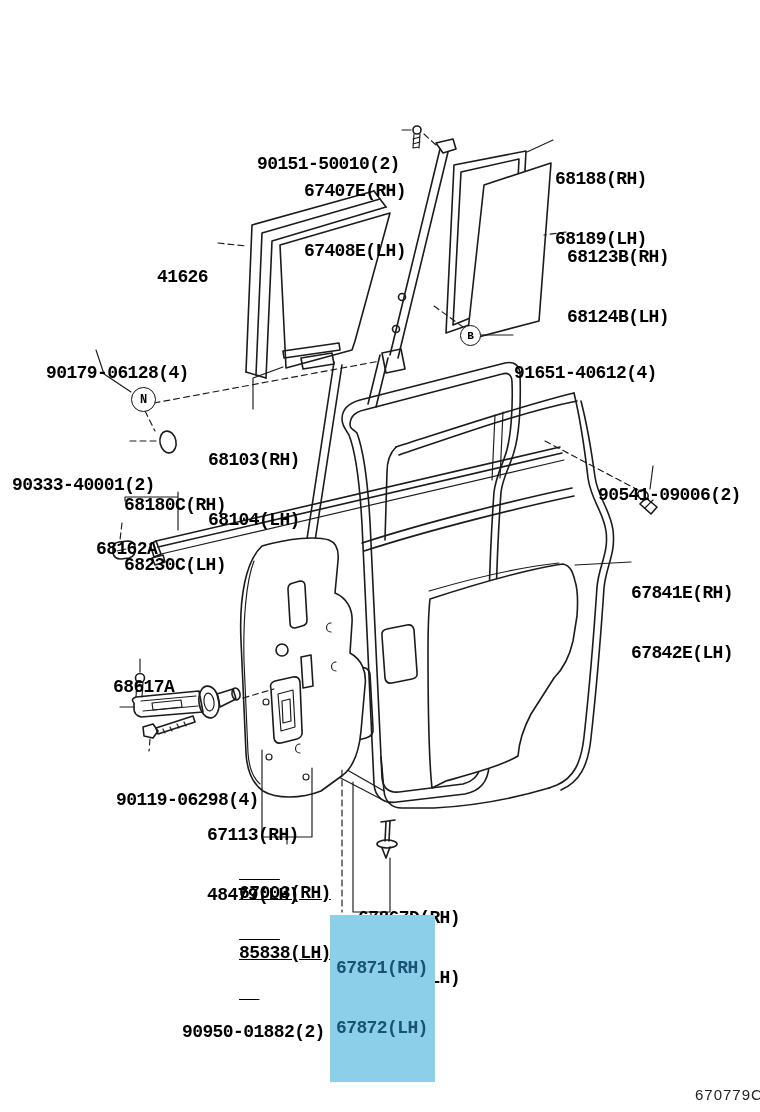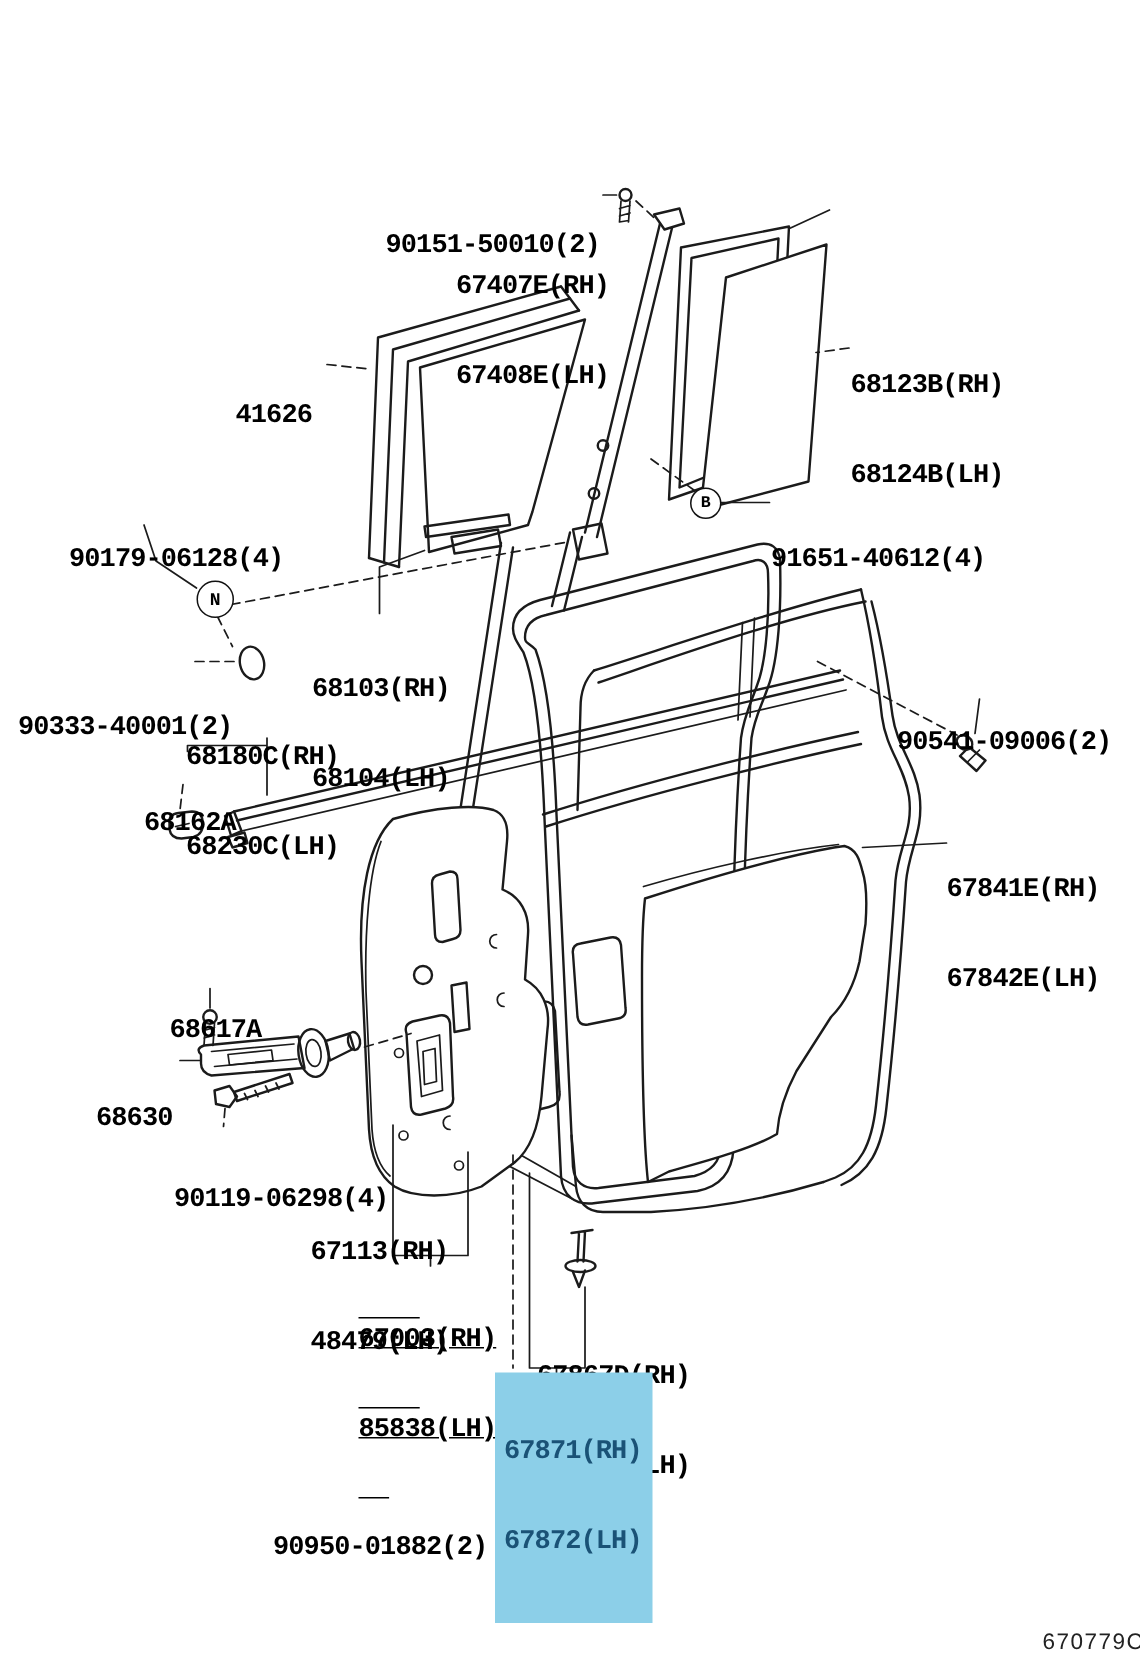--- a/index.html
+++ b/index.html
@@ -194,20 +194,24 @@
     <span>B</span>
   </div>
 
   <div class="lbl" style="left:257px;top:114px;">
     <span>90151-50010(2)</span>
   </div>
   <div class="lbl" style="left:304px;top:141px;">
     <span>67407E(RH)</span>
     <span>67408E(LH)</span>
   </div>
+  <div class="lbl" style="left:555px;top:129px;">
+    <span>68188(RH)</span>
+    <span>68189(LH)</span>
+  </div>
   <div class="lbl" style="left:567px;top:207px;">
     <span>68123B(RH)</span>
     <span>68124B(LH)</span>
   </div>
   <div class="lbl" style="left:157px;top:227px;">
     <span>41626</span>
   </div>
   <div class="lbl" style="left:46px;top:323px;">
     <span>90179-06128(4)</span>
   </div>
@@ -231,23 +235,20 @@
   <div class="lbl" style="left:598px;top:445px;">
     <span>90541-09006(2)</span>
   </div>
   <div class="lbl" style="left:631px;top:543px;">
     <span>67841E(RH)</span>
     <span>67842E(LH)</span>
   </div>
   <div class="lbl" style="left:113px;top:637px;">
     <span>68617A</span>
   </div>
-  <div class="lbl" style="left:64px;top:696px;">
-    <span>68630</span>
-  </div>
   <div class="lbl" style="left:92px;top:750px;margin-left:24px;">
     <span>90119-06298(4)</span>
   </div>
   <div class="lbl" style="left:207px;top:785px;">
     <span>67113(RH)</span>
     <span>48479(LH)</span>
   </div>
   <div class="lbl" style="left:239px;top:843px;text-decoration:underline;">
     <span>67003(RH)</span>
     <span>85838(LH)</span>

